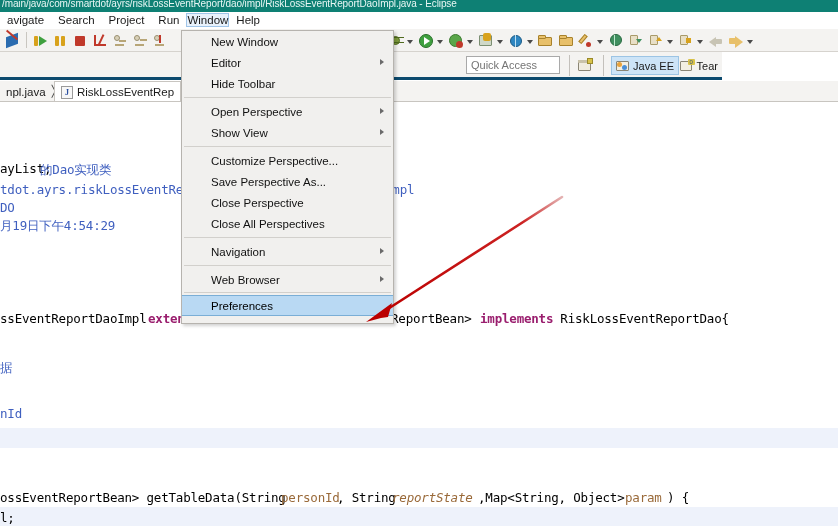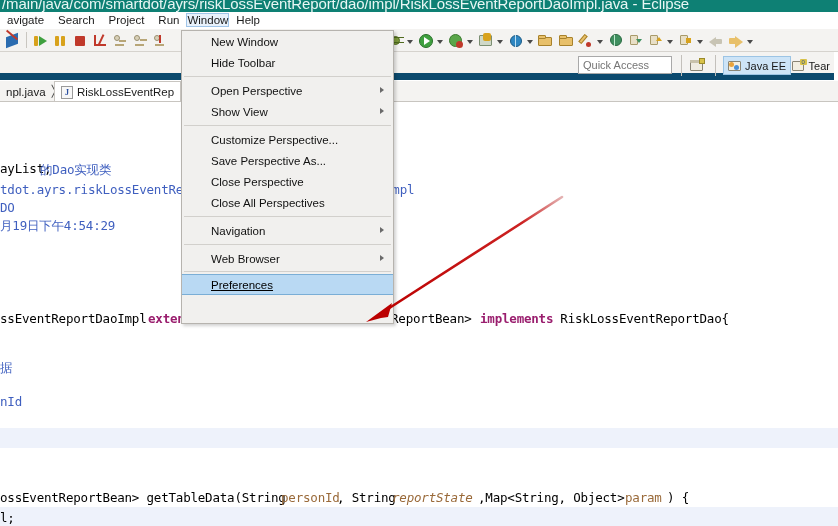--- a/index.html
+++ b/index.html
@@ -15,21 +15,21 @@
     width: 838px; height: 526px;
     background: #ffffff;
   }
 
   
   .titlebar {
     position: absolute; left: 0; top: 0;
     width: 838px; height: 12px;
     background: #0e8074;
     color: #e8f6f4;
-    font-size: 15px;
+    font-size: 10px;
     line-height: 11px;
     overflow: hidden;
     white-space: nowrap;
     padding-left: 2px;
   }
   .titlebar .ttxt { position: relative; top: -2px; letter-spacing: -0.1px; }
 
   
   .menubar {
     position: absolute; left: 0; top: 12px;
@@ -74,23 +74,23 @@
 
   
   .ic { position: absolute; }
   .sq { border-radius: 1px; }
   .tri-r { width:0; height:0; border-left:8px solid #3fa03f; border-top:5px solid transparent; border-bottom:5px solid transparent; }
   .circ { border-radius: 50%; }
 
   
   .qarow {
     position: absolute; left: 0; top: 52px;
-    width: 834px; height: 28px;
+    width: 722px; height: 28px;
     background: #f4f3f1;
-    border-bottom: 7px solid #0c4a6e;
+    border-bottom: 3px solid #0c4a6e;
   }
   .quick-access {
     position: absolute; right: 162px; top: 4px;
     width: 94px; height: 18px;
     background: #ffffff;
     border: 1px solid #a9a9a9;
     font-size: 11px; color: #6a6a6a;
     padding: 2px 4px;
     line-height: 14px;
   }
@@ -180,21 +180,20 @@
     font-size: 11.5px;
     color: #111111;
     padding-left: 29px;
     white-space: nowrap;
   }
   .dd-item.sel {
     background: #b9d9f3;
     border-top: 1px solid #7aaed6;
     border-bottom: 1px solid #7aaed6;
     color: #000;
-    text-decoration: underline;
   }
   .dd-item .sub-arrow {
     position: absolute; right: 9px; top: 7px;
     width: 0; height: 0;
     border-top: 3.5px solid transparent;
     border-bottom: 3.5px solid transparent;
     border-left: 4.5px solid #6a6a6a;
   }
   .dd-sep { height: 1px; background: #d2d0cc; margin: 3px 2px 3px 2px; }
 
@@ -383,35 +382,39 @@
     <div class="codeline cm" style="top:116px;left:0px;">月19日下午4:54:29</div>
     <div class="codeline cm" style="top:80px;left:385px;">Impl</div>
 
     <div class="codeline blk" style="top:209px;left:0px;">ssEventReportDaoImpl </div>
     <div class="codeline kw" style="top:209px;left:148px;">extends</div>
     <div class="codeline blk" style="top:209px;left:391px;">ReportBean&gt; </div>
     <div class="codeline kw" style="top:209px;left:480px;">implements</div>
     <div class="codeline blk" style="top:209px;left:553px;"> RiskLossEventReportDao{</div>
 
     <div class="codeline cm" style="top:258px;left:0px;">据</div>
-    <div class="codeline cm" style="top:292px;left:0px;">nId</div>
+    <div class="codeline cm" style="top:304px;left:0px;">nId</div>
 
     <div class="codeline blk" style="top:388px;left:0px;">ossEventReportBean&gt; getTableData(String </div>
     <div class="codeline pr" style="top:388px;left:281px;">personId</div>
     <div class="codeline blk" style="top:388px;left:337px;">, String </div>
     <div class="codeline pr" style="top:388px;left:392px;font-style:italic;">reportState</div>
     <div class="codeline blk" style="top:388px;left:478px;">,Map&lt;String, Object&gt; </div>
     <div class="codeline pr" style="top:388px;left:625px;">param</div>
     <div class="codeline blk" style="top:388px;left:667px;">) {</div>
     <div class="codeline blk" style="top:408px;left:0px;">l;</div>
   </div>
 
   <div class="dropdown">
     <div class="dd-item">
       <span>New Window</span>
+    </div>
+    <div class="dd-item">
+      <span>Editor</span>
+      <span class="sub-arrow"></span>
     </div>
     <div class="dd-item">
       <span>Hide Toolbar</span>
     </div>
     <div class="dd-sep"></div>
     <div class="dd-item">
       <span>Open Perspective</span>
       <span class="sub-arrow"></span>
     </div>
     <div class="dd-item">

